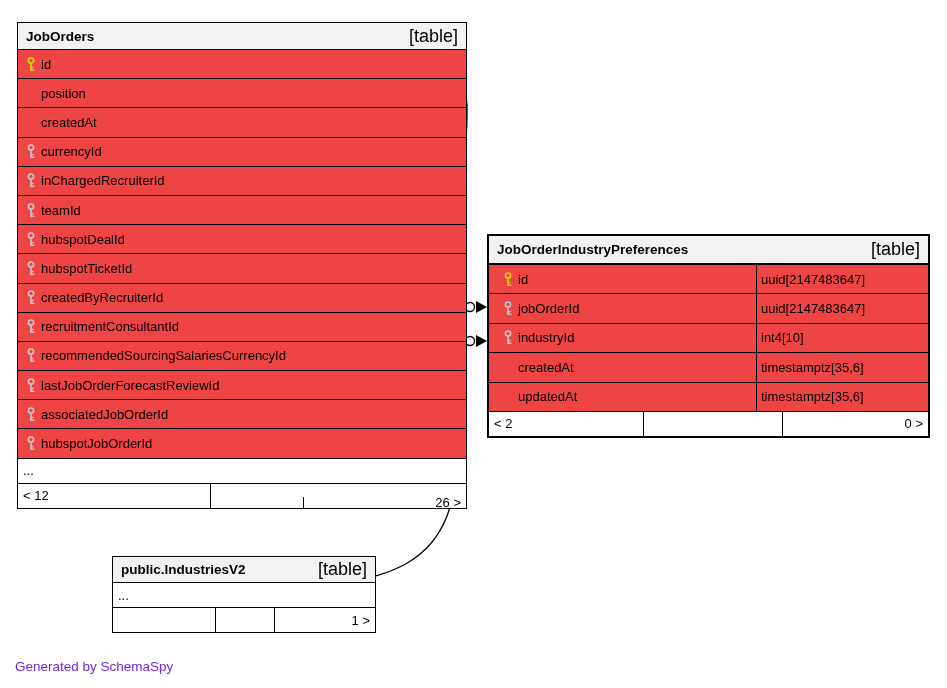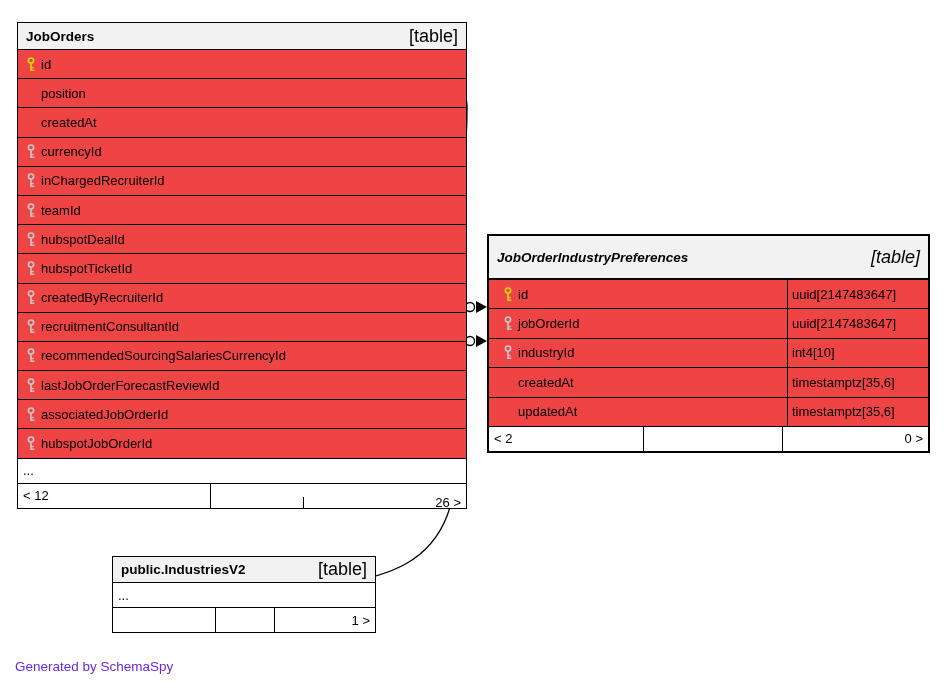--- a/index.html
+++ b/index.html
@@ -49,24 +49,24 @@
   .t-joborders .tbl-header { height:27px; }
   .t-joborders .tbl-row { height:29.2px; }
   .t-joborders .tbl-ellipsis { height:25px; }
   .t-joborders .tbl-footer { height:24px; }
   .t-joborders .f1 { width:192px; }
   .t-joborders .f2 { width:93px; }
   .t-joborders .f3 { flex:1;margin-top:13px; }
 
   
   .t-joip { left:487px; top:234px; width:443px; }
-  .t-joip .tbl-header { height:44px;font-style:italic; }
+  .t-joip .tbl-header { height:29px; }
   .t-joip .tbl-row { height:29.4px; }
   .t-joip .key-cell { margin-left:14px; }
-  .t-joip .col-type { width:141px; }
+  .t-joip .col-type { width:172px; }
   .t-joip .tbl-footer { height:24px; }
   .t-joip .f1 { width:154px; }
   .t-joip .f2 { width:139px; }
   .t-joip .f3 { flex:1; }
 
   
   .t-industries { left:112px; top:556px; width:264px; }
   .t-industries .tbl-header { height:26px; }
   .t-industries .tbl-ellipsis { height:25px; }
   .t-industries .tbl-footer { height:24px; }

